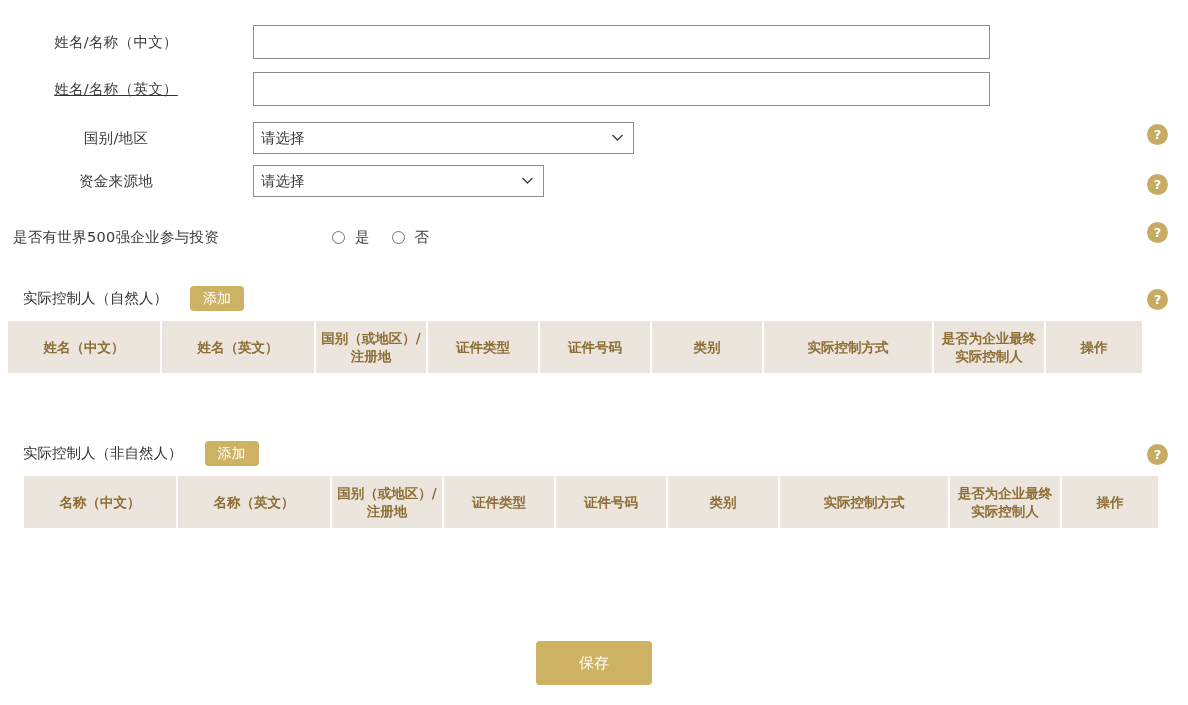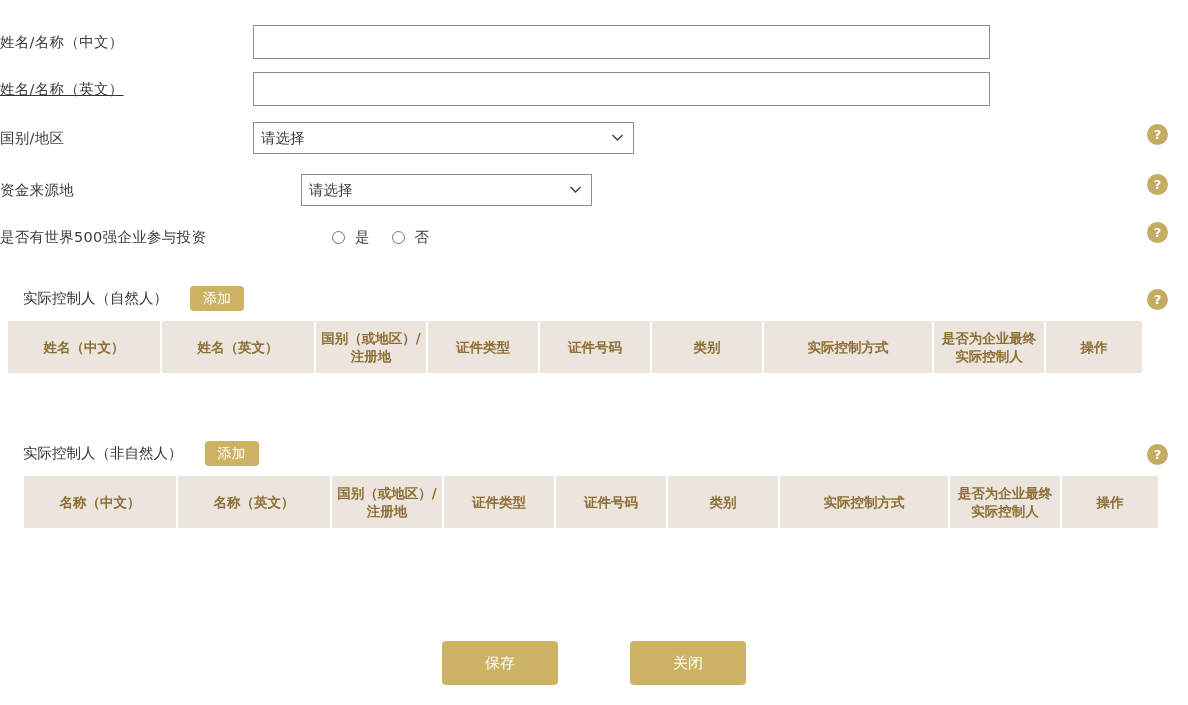--- a/index.html
+++ b/index.html
@@ -16,21 +16,21 @@
   
   .form-row {
     position: absolute;
     left: 0; width: 1188px;
     height: 46px;
     display: flex;
     align-items: center;
   }
   .field-label {
     width: 232px;
-    text-align: left;
+    text-align: center;
     font-size: 14.5px;
     color: #3a3a3a;
     letter-spacing: .3px;
     white-space: nowrap;
     padding-right: 0;
   }
   .field-control { margin-left: 21px; display: flex; align-items: flex-start; }
 
   input.text-box {
     height: 34px;
@@ -197,21 +197,21 @@
         <span>请选择</span>
         <span class="caret">
           <svg viewBox="0 0 16 16" width="13" height="13" aria-hidden="true">
             <path d="M2.5 5 L8 10.5 L13.5 5" fill="none" stroke="#444" stroke-width="1.8" stroke-linecap="square"></path>
           </svg>
         </span>
       </div>
     </div>
   </div>
 
-  <div class="form-row" style="top:167px;gap:48px;">
+  <div class="form-row" style="top:158px;">
     <div class="field-label">资金来源地</div>
     <div class="field-control">
       <div class="sel" style="width:291px;">
         <span>请选择</span>
         <span class="caret">
           <svg viewBox="0 0 16 16" width="13" height="13" aria-hidden="true">
             <path d="M2.5 5 L8 10.5 L13.5 5" fill="none" stroke="#444" stroke-width="1.8" stroke-linecap="square"></path>
           </svg>
         </span>
       </div>
@@ -325,16 +325,15 @@
         <td></td>
         <td></td>
         <td></td>
         <td></td>
       </tr>
     </tbody>
   </table>
 
   <div class="footer" style="top:641px;">
     <button class="action-btn">保存</button>
-    <button class="action-btn">关闭</button>
   </div>
 
 </div>
 
 </body></html>

